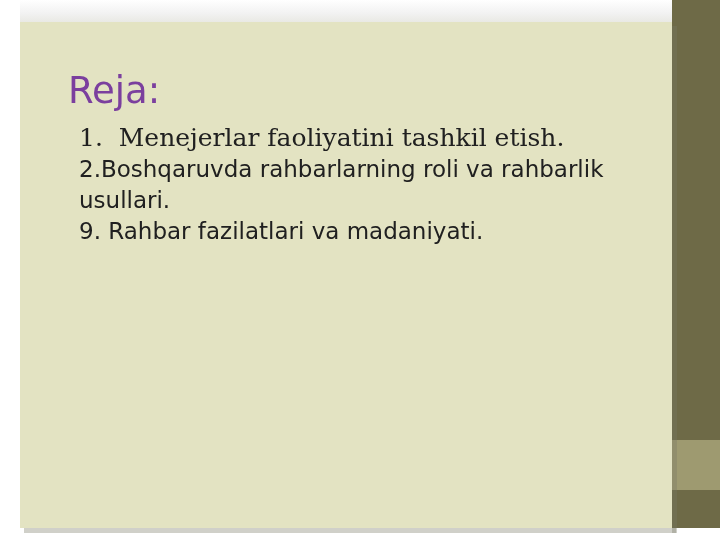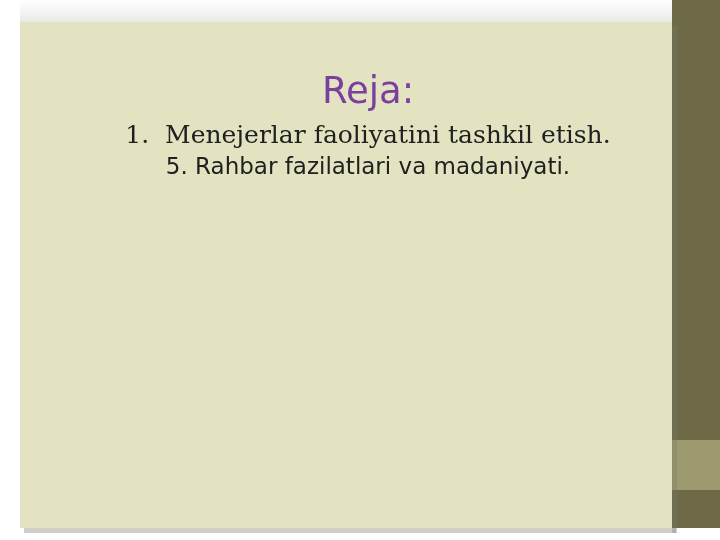--- a/index.html
+++ b/index.html
@@ -73,21 +73,20 @@
     background: #ffffff;
   }
   
   .panel {
     position: absolute;
     left: 20px;
     top: 22px;
     width: 652px;
     height: 506px;
     background: #e3e3c2;
-    text-align: center;
   }
   
   .panel-shadow-b {
     position: absolute;
     left: 24px;
     top: 528px;
     width: 652px;
     height: 5px;
     background: rgba(120,120,100,0.35);
   }
@@ -108,21 +107,21 @@
   .title {
     font-family: "DejaVu Sans", sans-serif;
     font-size: 37px;
     font-weight: normal;
     color: #7b3f9e;
     line-height: 1.12;
     margin: 0 0 8px 0;
     letter-spacing: 0px;
   }
   .body-list {
-    margin: 0;
+    margin: 11px;
     padding: 0;
     list-style: none;
   }
   .body-list li {
     font-family: "DejaVu Sans", sans-serif;
     font-size: 23px;
     color: #202020;
     line-height: 1.33;
     margin: 0;
     padding: 0;
@@ -148,18 +147,19 @@
   <div class="bottom-strip"></div>
 
   <div class="panel-shadow-b"></div>
   <div class="panel-shadow-r"></div>
 
   <div class="panel">
     <div class="content">
       <h1 class="title">Reja:</h1>
       <ul class="body-list">
         <li class="serif">1.  Menejerlar faoliyatini tashkil etish.</li>
-        <li>5. Rahbar fazilatlari va madaniyati.</li>
+        <li>2.Boshqaruvda rahbarlarning roli va rahbarlik usullari.</li>
+        <li>9. Rahbar fazilatlari va madaniyati.</li>
       </ul>
     </div>
   </div>
 
 </div>
 
 </body></html>

